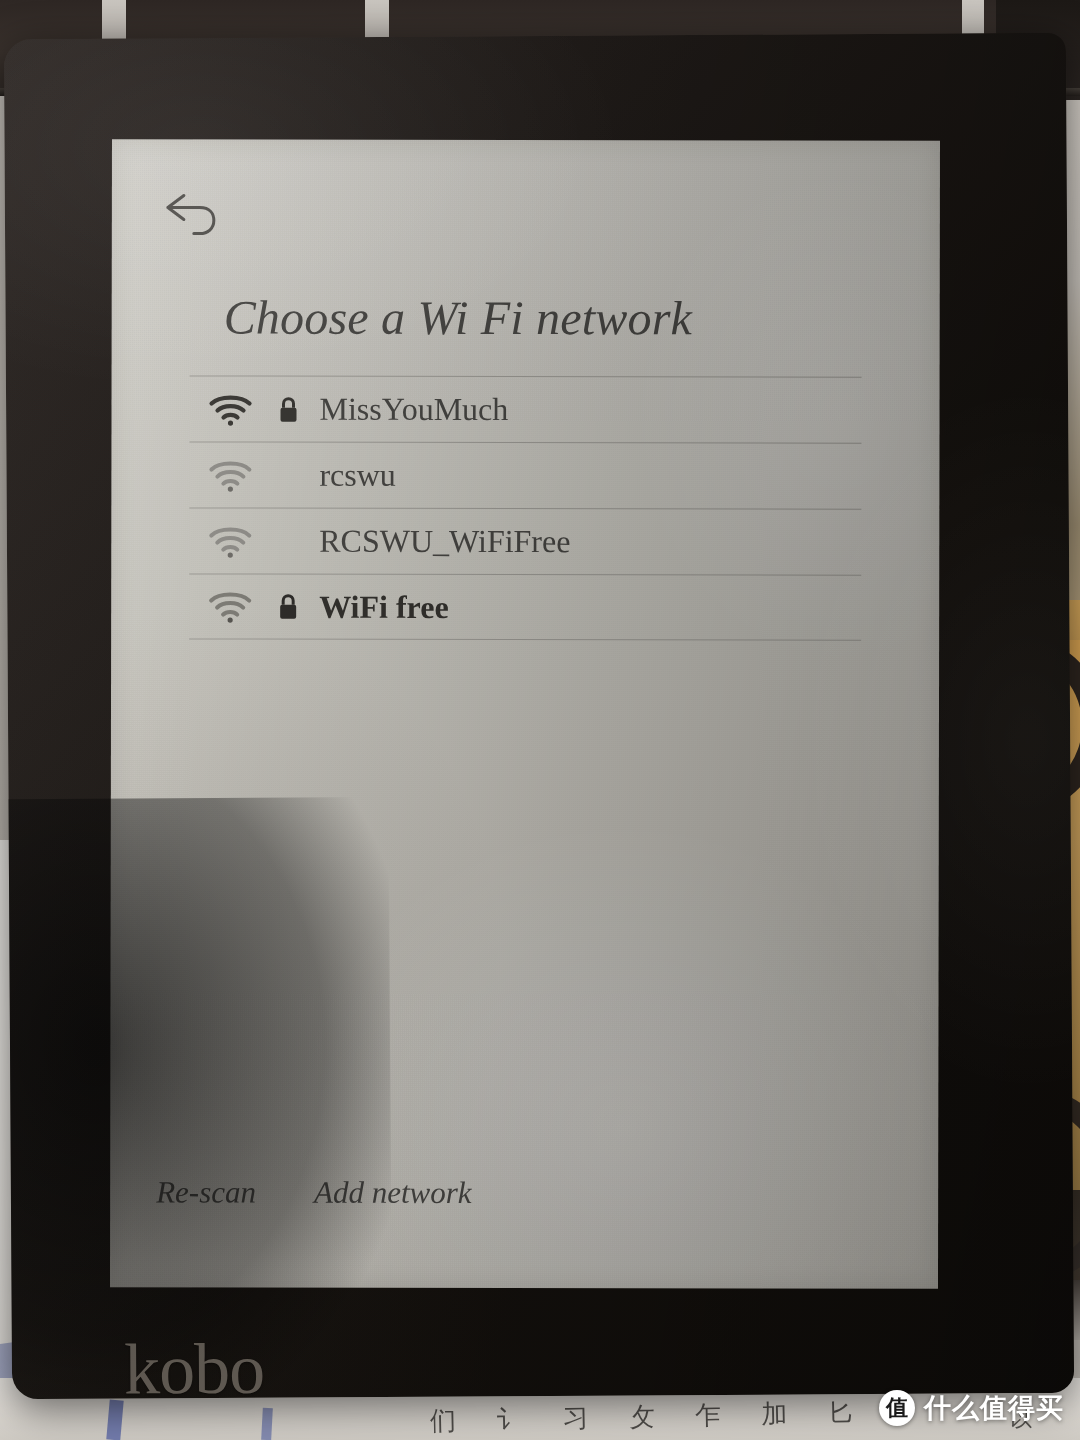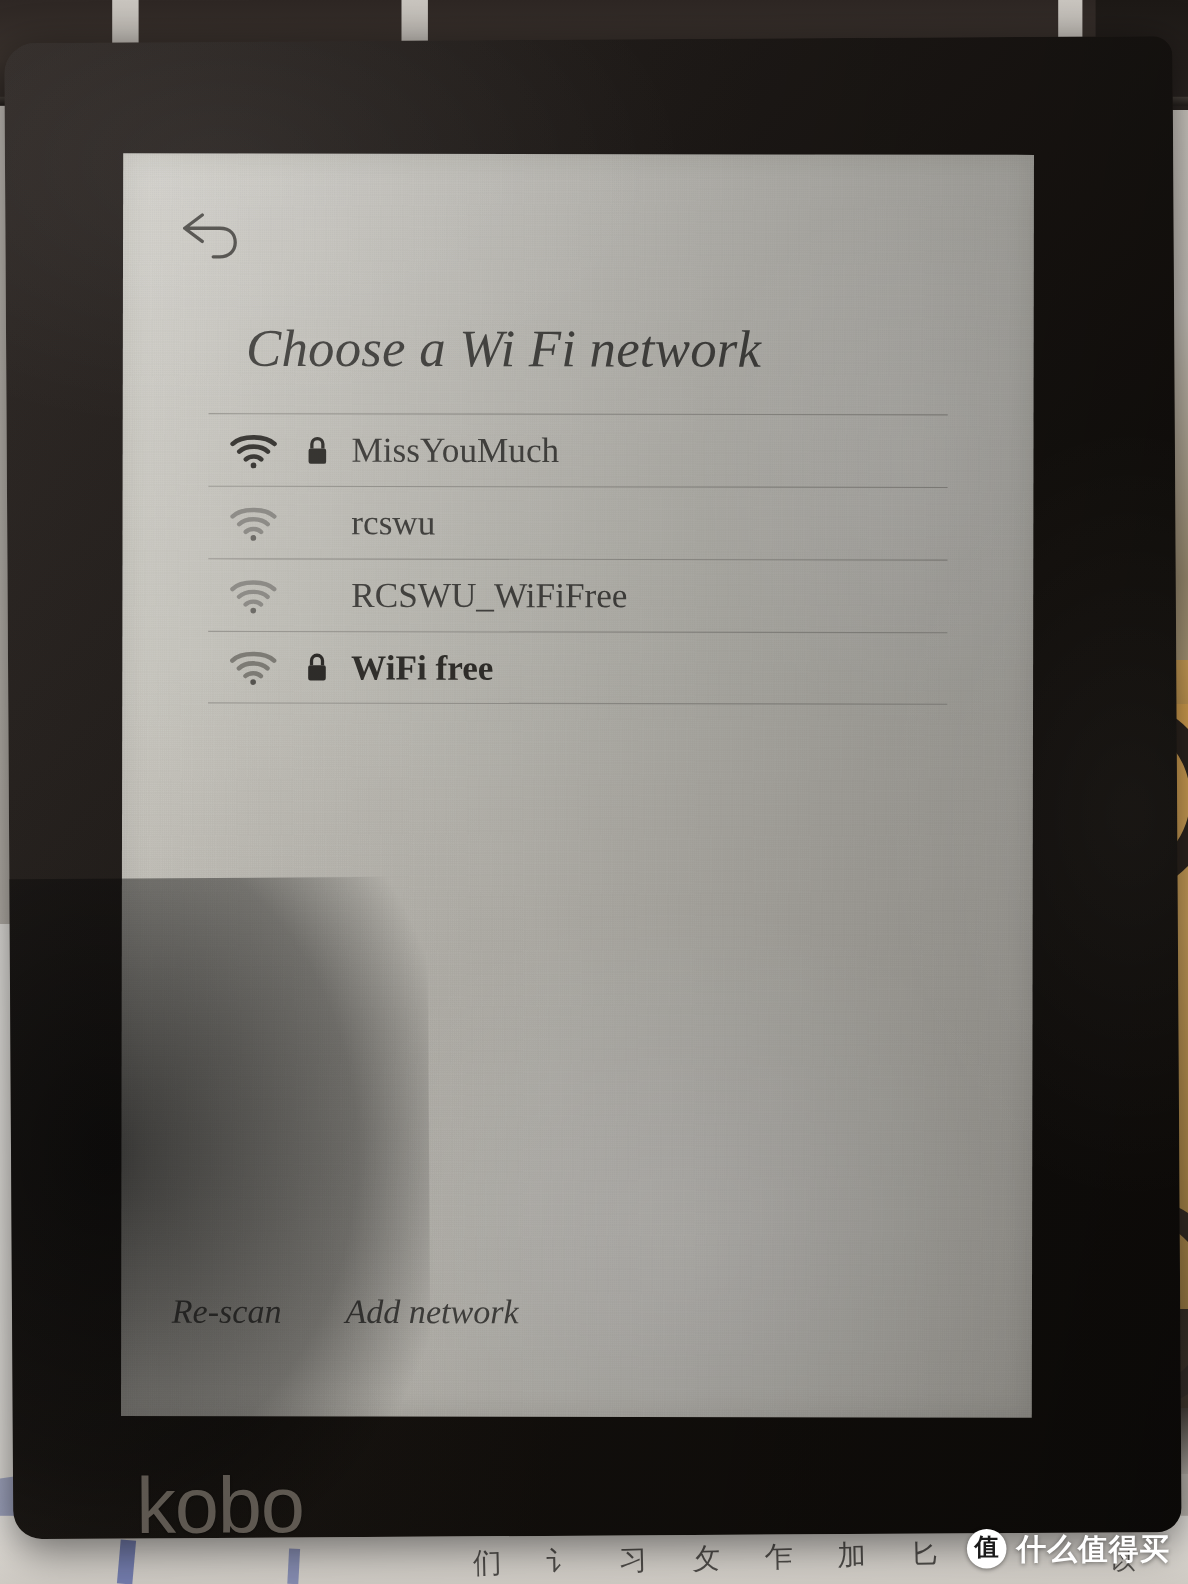--- a/index.html
+++ b/index.html
@@ -134,21 +134,21 @@
   
   .device-shadow-blob {
     position:absolute; left:-40px; top:760px; width:420px; height:620px;
     background:radial-gradient(ellipse at 30% 40%, rgba(0,0,0,.72) 0%, rgba(0,0,0,.38) 55%, rgba(0,0,0,0) 78%);
     pointer-events:none;
   }
 
   
   .kobo-logo {
     position:absolute; left:112px; top:1290px;
-    font-family:Liberation Sans, sans-serif;
+    font-family:Liberation Serif, serif;
     font-size:72px; font-weight:400; letter-spacing:-1px;
     color:#8d857b; opacity:.62;
     text-shadow:0 1px 2px rgba(0,0,0,.6);
     user-select:none;
   }
 
   
   .screen {
     position:absolute;
     left:103px; top:104px; width:828px; height:1148px;

